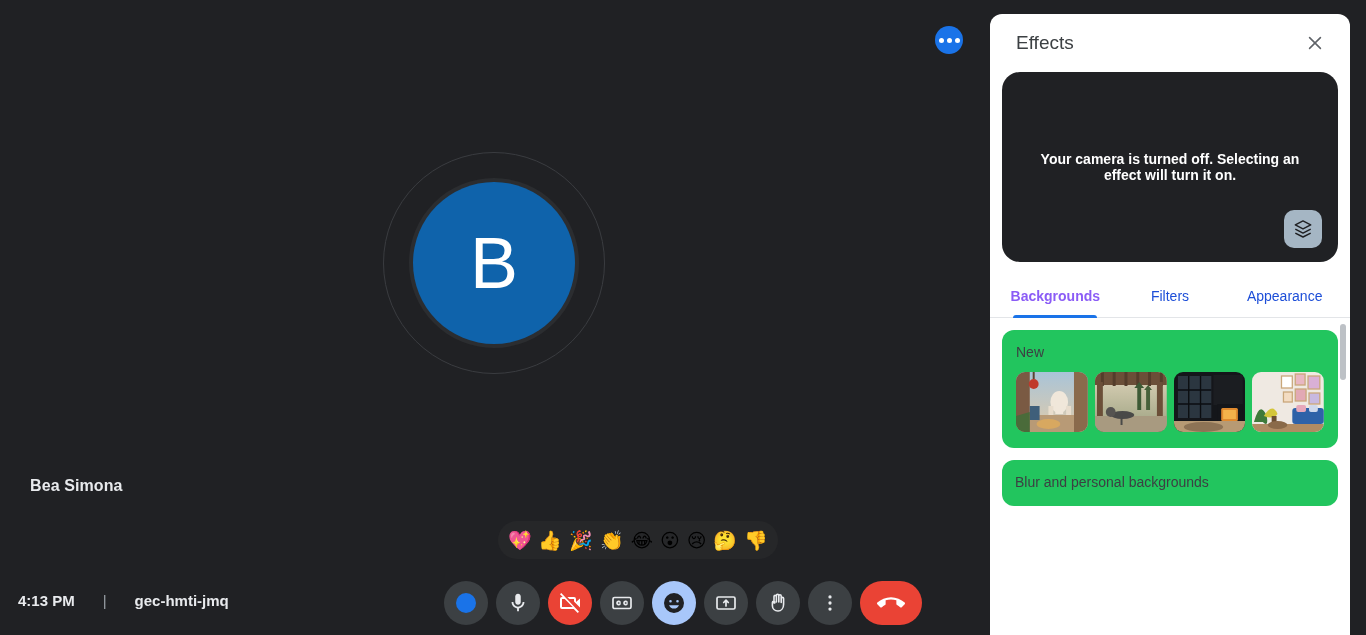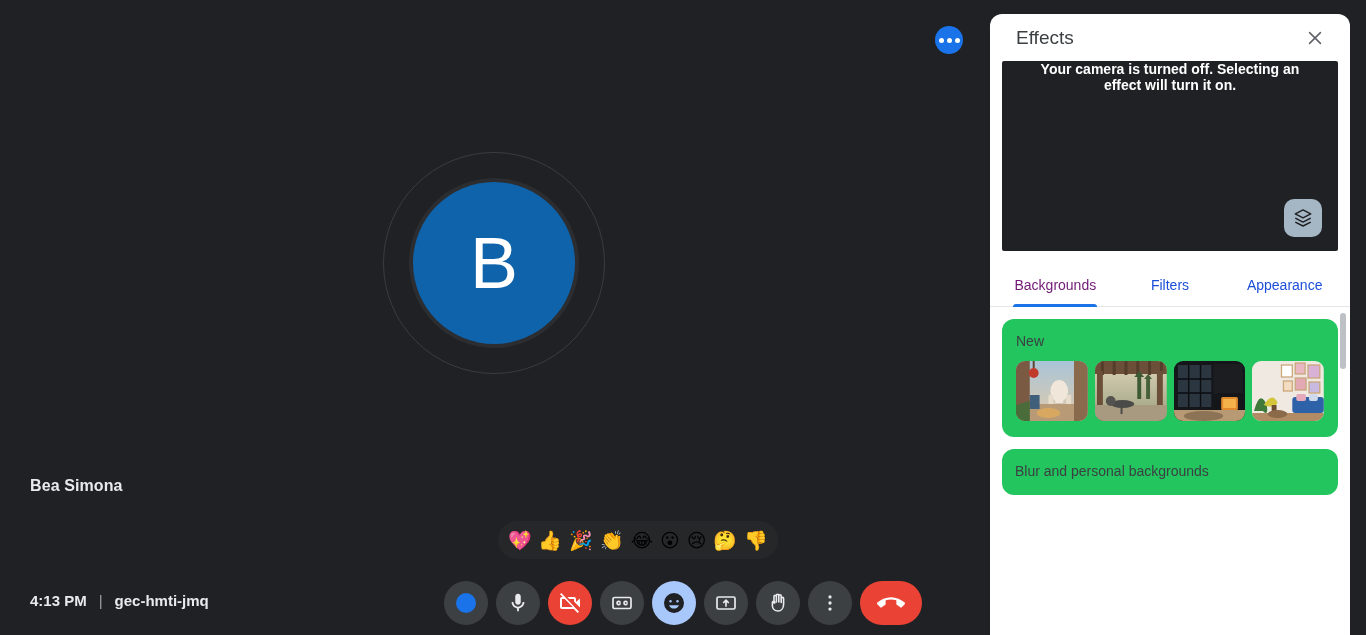--- a/index.html
+++ b/index.html
@@ -52,21 +52,21 @@
   }
 
   
   .bottombar {
     position: absolute; left: 0; top: 570px; width: 1366px; height: 65px;
     background: #202124;
   }
   .meta {
     position: absolute; left: 18px; top: 22px;
     color: #e8eaed; font-size: 15px; font-weight: bold;
-    display: flex; align-items: center; gap: 12px; margin-left: 12px;
+    display: flex; align-items: center; gap: 28px;
   }
   .meta .sep { color: #9aa0a6; font-weight: 400; }
 
   .controls {
     position: absolute; left: 0; top: 0; width: 1366px; height: 65px;
     display: flex; align-items: center; justify-content: center; gap: 8px;
   }
   .btn {
     width: 44px; height: 44px; border-radius: 50%;
     background: #3c4043; border: none;
@@ -96,34 +96,34 @@
     font-size: 11px; line-height: 18px; text-align: center; font-weight: bold;
   }
 
   
   .panel {
     position: absolute; left: 990px; top: 14px; width: 360px; height: 621px;
     background: #ffffff; border-radius: 12px 12px 0 0; overflow: hidden;
     display: flex; flex-direction: column;
   }
   .panel-head {
-    height: 47px; flex: 0 0 auto; position: relative;
+    height: 58px; flex: 0 0 auto; position: relative;
     display: flex; align-items: center; padding: 0 18px 0 26px;
   }
   .panel-title { font-size: 19px; color: #3c4043; }
   .panel-close {
     position: absolute; right: 22px; top: 50%; transform: translateY(-50%);
     width: 26px; height: 26px; cursor: pointer; color: #5f6368;
     display: flex; align-items: center; justify-content: center;
   }
 
   .preview {
     margin: 0 12px; height: 190px; flex: 0 0 auto;
-    background: #202124; border-radius: 2px;
-    position: relative; display: flex; align-items: flex-start; justify-content: center;
+    background: #202124; border-radius: 18px;
+    position: relative; display: flex; align-items: center; justify-content: center;
   }
   .preview-text {
     color: #ffffff; font-size: 14px; font-weight: bold; line-height: 1.16;
     text-align: center; width: 300px;
   }
   .layers-btn {
     position: absolute; right: 16px; bottom: 14px;
     width: 38px; height: 38px; border-radius: 10px;
     background: #a5b6c4; display: flex; align-items: center; justify-content: center;
     cursor: pointer; color: #202124;
@@ -131,21 +131,21 @@
 
   .tabs {
     margin-top: 14px; flex: 0 0 auto;
     display: flex; border-bottom: 1px solid #e3e5e8;
     padding: 0 8px;
   }
   .tab {
     flex: 1 1 0; text-align: center; padding: 12px 0 13px;
     font-size: 14px; color: #1d4ed8; cursor: pointer; position: relative;
   }
-  .tab.sel { color: #701a75; font-weight: normal; }
+  .tab.sel { color: #8b5cf6; font-weight: bold; }
   .tab.sel::after {
     content: ""; position: absolute; left: 50%; transform: translateX(-50%);
     bottom: -1px; width: 84px; height: 3px; background: #1a73e8; border-radius: 3px 3px 0 0;
   }
 
   .scrollarea { flex: 1 1 auto; position: relative; overflow: hidden; padding: 12px; }
   .scrollbar {
     position: absolute; right: 4px; top: 6px; width: 6px; height: 56px;
     border-radius: 3px; background: #bdc1c6;
   }

